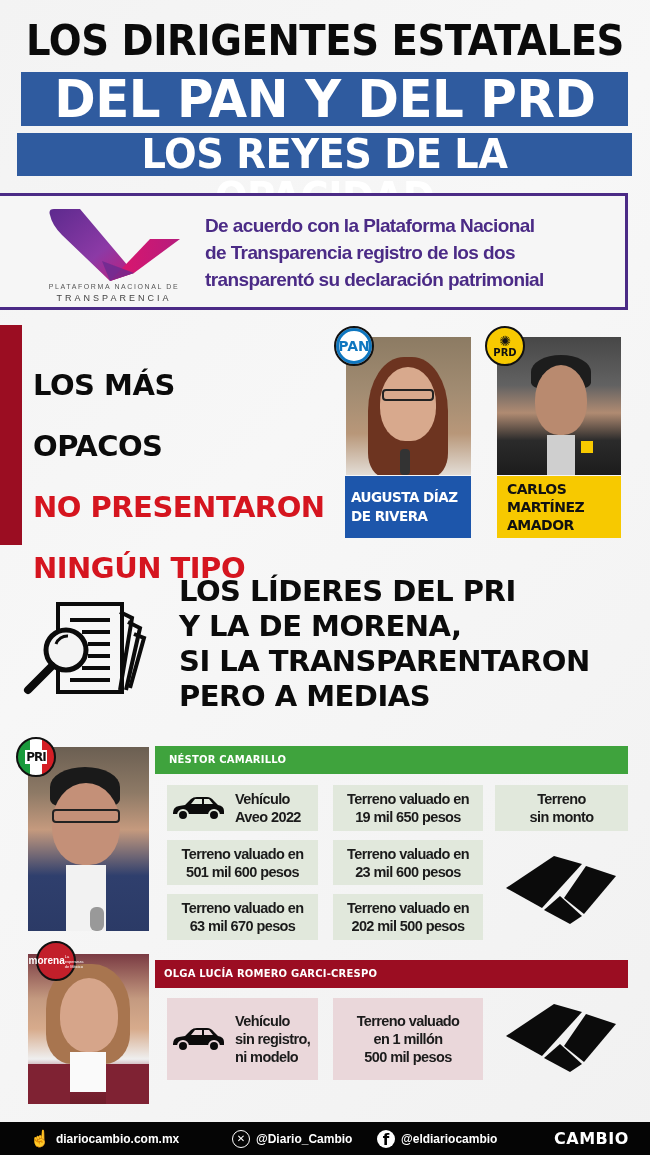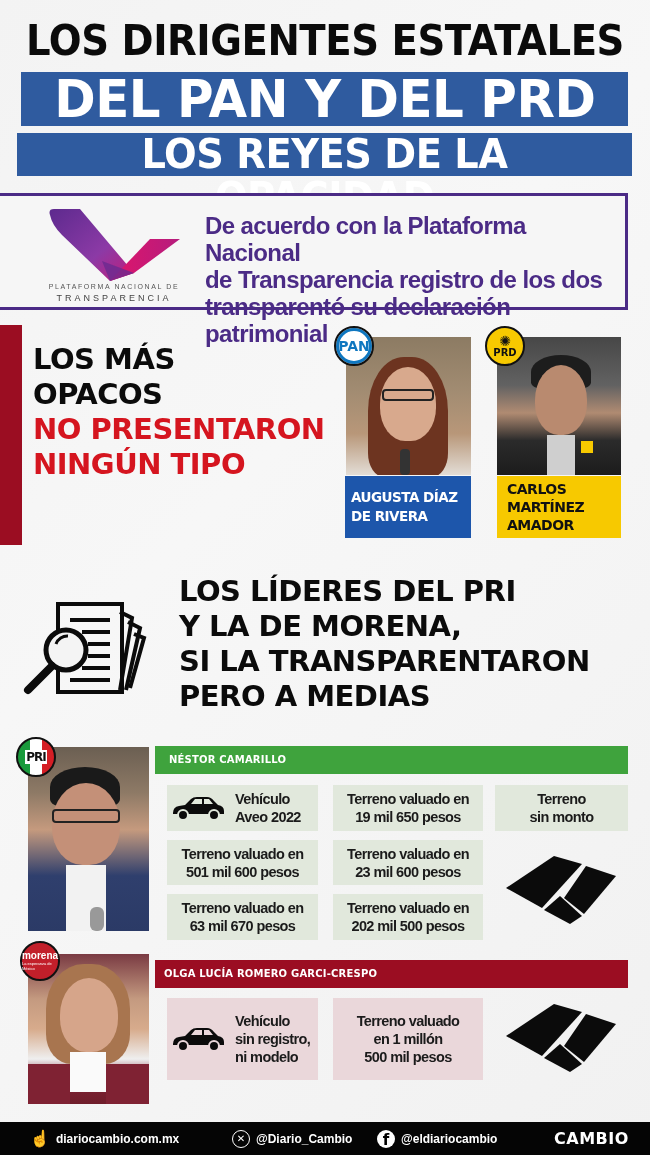--- a/index.html
+++ b/index.html
@@ -45,29 +45,29 @@
   .pnt-logo-caption1 {
     left: 40px; top: 283px; width: 148px; text-align: center;
     font-size: 7px; letter-spacing: 1.6px; color: #555;
   }
   .pnt-logo-caption2 {
     left: 40px; top: 293px; width: 148px; text-align: center;
     font-size: 9px; letter-spacing: 3px; color: #444;
   }
   .pnt-text {
     left: 205px; top: 212px; width: 420px;
-    color: #4b2b86; font-size: 24px; font-weight: bold; line-height: 27px;
+    color: #4b2b86; font-size: 19px; font-weight: bold; line-height: 27px;
     letter-spacing: -0.6px;
     font-family: "Liberation Sans", sans-serif;
   }
 
   
   .red-side { left: 0; top: 325px; width: 22px; height: 220px; background: #9b0d22; }
   .opacos-block { left: 33px; top: 342px; width: 300px; }
-  .opacos-line { font-size: 29px; line-height: 35px; display: block; white-space: nowrap; }
+  .opacos-line { font-size: 29px; line-height: 35px; display: block; white-space: nowrap; margin-top: 26px; }
   .opacos-black { color: #0b0b0b; }
   .opacos-red { color: #d5151f; }
 
   .person-photo { background: #888; overflow: hidden; }
   .pan-photo {
     left: 346px; top: 337px; width: 125px; height: 138px;
     background: linear-gradient(180deg, #8c7b63 0%, #a28c72 40%, #b89779 70%, #e3ddd6 100%);
   }
   .prd-photo {
     left: 497px; top: 337px; width: 124px; height: 138px;
@@ -133,24 +133,24 @@
   .car-card { justify-content: flex-start; padding-left: 4px; text-align: left; }
   .car-icon { width: 54px; height: 26px; margin-right: 10px; flex: 0 0 54px; }
   .land-icon { width: 112px; height: 72px; }
 
   
   .morena-photo {
     left: 28px; top: 954px; width: 121px; height: 150px;
     background: linear-gradient(180deg, #7a3b43 0%, #c49a80 30%, #d7ab8c 50%, #efefef 70%, #7f2233 85%, #6f1d2b 100%);
   }
   .morena-badge {
-    left: 20px; top: 941px; width: 40px; height: 40px;
+    left: 36px; top: 941px; width: 40px; height: 40px;
     background: #c21f2a; border: 2px solid #111; color: #fff;
     font-family: "Liberation Sans", sans-serif; font-weight: bold; font-size: 10px;
-    flex-direction: column; line-height: 10px;
+    flex-direction: row; line-height: 10px;
   }
   .morena-badge small { font-size: 4px; font-weight: normal; line-height: 5px; }
   .morena-header { left: 155px; top: 960px; width: 473px; height: 28px; background: #9b0d22; padding-left: 9px; }
 
   
   .footer {
     left: 0; top: 1122px; width: 650px; height: 33px; background: #050505;
     color: #fff; font-size: 12px; font-weight: bold;
   }
   .footer-item { position: absolute; top: 0; height: 33px; display: flex; align-items: center; gap: 6px; }

